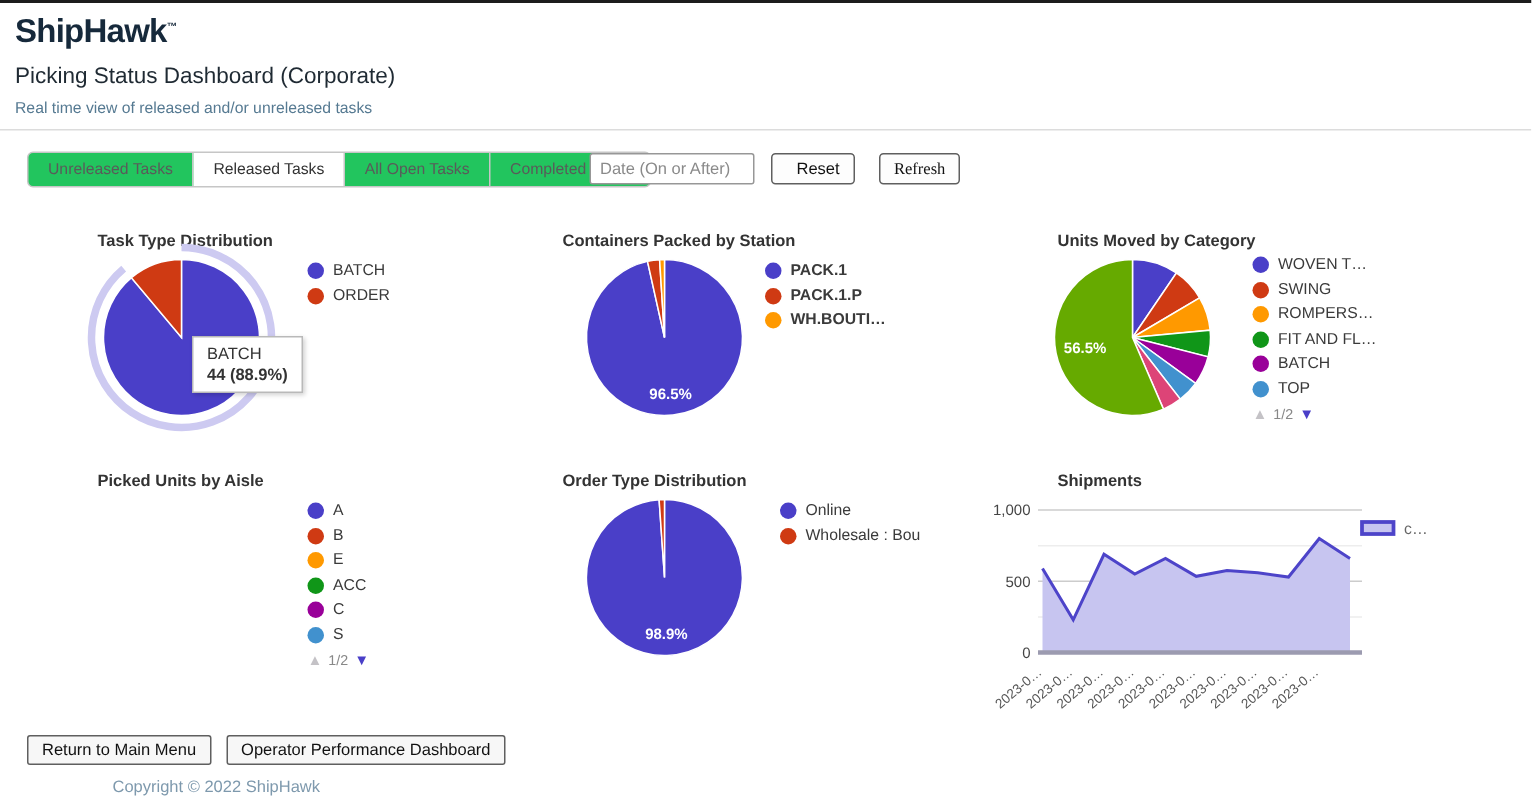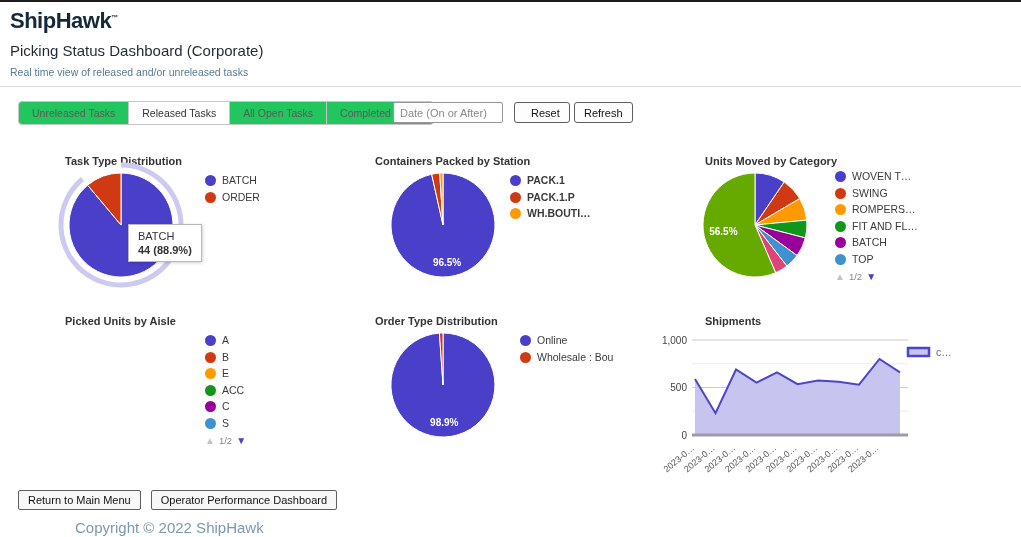--- a/index.html
+++ b/index.html
@@ -24,21 +24,21 @@
   .tab { padding:5px 13px; font-size:10.5px; color:#5a5a5a; border-right:1px solid #c6c6c6; cursor:pointer; white-space:nowrap; }
   .tab:last-child { border-right:none; }
   .tab.active { background:#fff; color:#333; }
   .date-input { position:absolute; left:393px; top:100px; width:110px; height:21px;
                 border:1px solid #979797; border-radius:2px; font-size:11px; padding:2px 6px;
                 font-family:"Liberation Sans", sans-serif; color:#333; }
   .date-input::placeholder { color:#8a8a8a; }
   .btn { height:21px; background:#fdfdfd; border:1.5px solid #5f5f5f; border-radius:3px;
          font-size:11px; padding:1px 9px; font-family:"Liberation Sans", sans-serif; color:#111; cursor:pointer; }
   #reset-btn { position:absolute; left:514px; top:100px;padding-left:16px; }
-  #refresh-btn { position:absolute; left:574px; top:100px; }
+  #refresh-btn { position:absolute; left:586px; top:100px;font-family:Liberation Serif, serif; }
 
   
   .cell { position:absolute; width:330px; height:158px; }
   .chart-title { position:absolute; left:15px; top:3px; font-size:11px; font-weight:bold; color:#333; }
   .pie-mount { position:absolute; }
   .pie-mount svg { display:block; }
   .slice-label { fill:#fff; font-size:10px; font-weight:bold; font-family:"Liberation Sans", sans-serif; }
   .legend { position:absolute; width:100px; }
   .legend-item { display:flex; align-items:flex-start; margin-bottom:4px; }
   .legend-dot { width:11px; height:11px; border-radius:50%; margin-right:6px; flex-shrink:0; margin-top:1px; }
@@ -59,21 +59,21 @@
   #area-cell .chart-title { left:55px; }
   .area-mount { position:absolute; left:0; top:8px; }
   .axis-label { font-size:10px; fill:#444; font-family:"Liberation Sans", sans-serif; }
   .x-label { font-size:9px; fill:#555; font-family:"Liberation Sans", sans-serif; }
   .area-legend-label { font-size:10.5px; fill:#666; font-family:"Liberation Sans", sans-serif; }
 
   
   .footer-buttons { position:absolute; left:18px; top:488px; display:flex; gap:10px;justify-content:flex-end; }
   .footer-btn { height:20px; background:#f7f7f7; border:1px solid #5f5f5f; border-radius:2px;
                 font-size:11px; padding:2px 9px; font-family:"Liberation Sans", sans-serif; color:#111; cursor:pointer; }
-  .copyright { position:absolute; left:75px; top:517px; font-size:15px; color:#7E99AD; }
+  .copyright { position:absolute; left:75px; top:517px; font-size:11px; color:#7E99AD; }
 </style>
 </head>
 <body>
 
 <div id="page">
 
   <div class="logo"><span>ShipHawk</span><span class="tm">™</span></div>
   <div class="page-title">Picking Status Dashboard (Corporate)</div>
   <div class="page-subtitle">Real time view of released and/or unreleased tasks</div>
   <div class="divider"></div>

